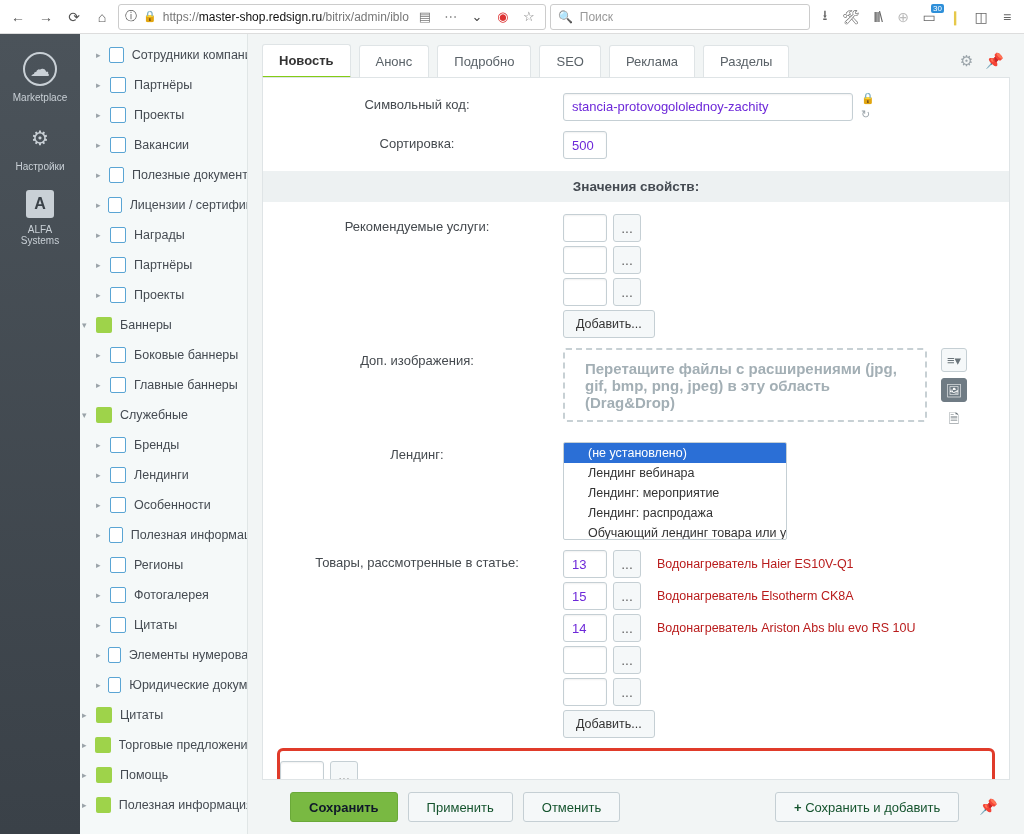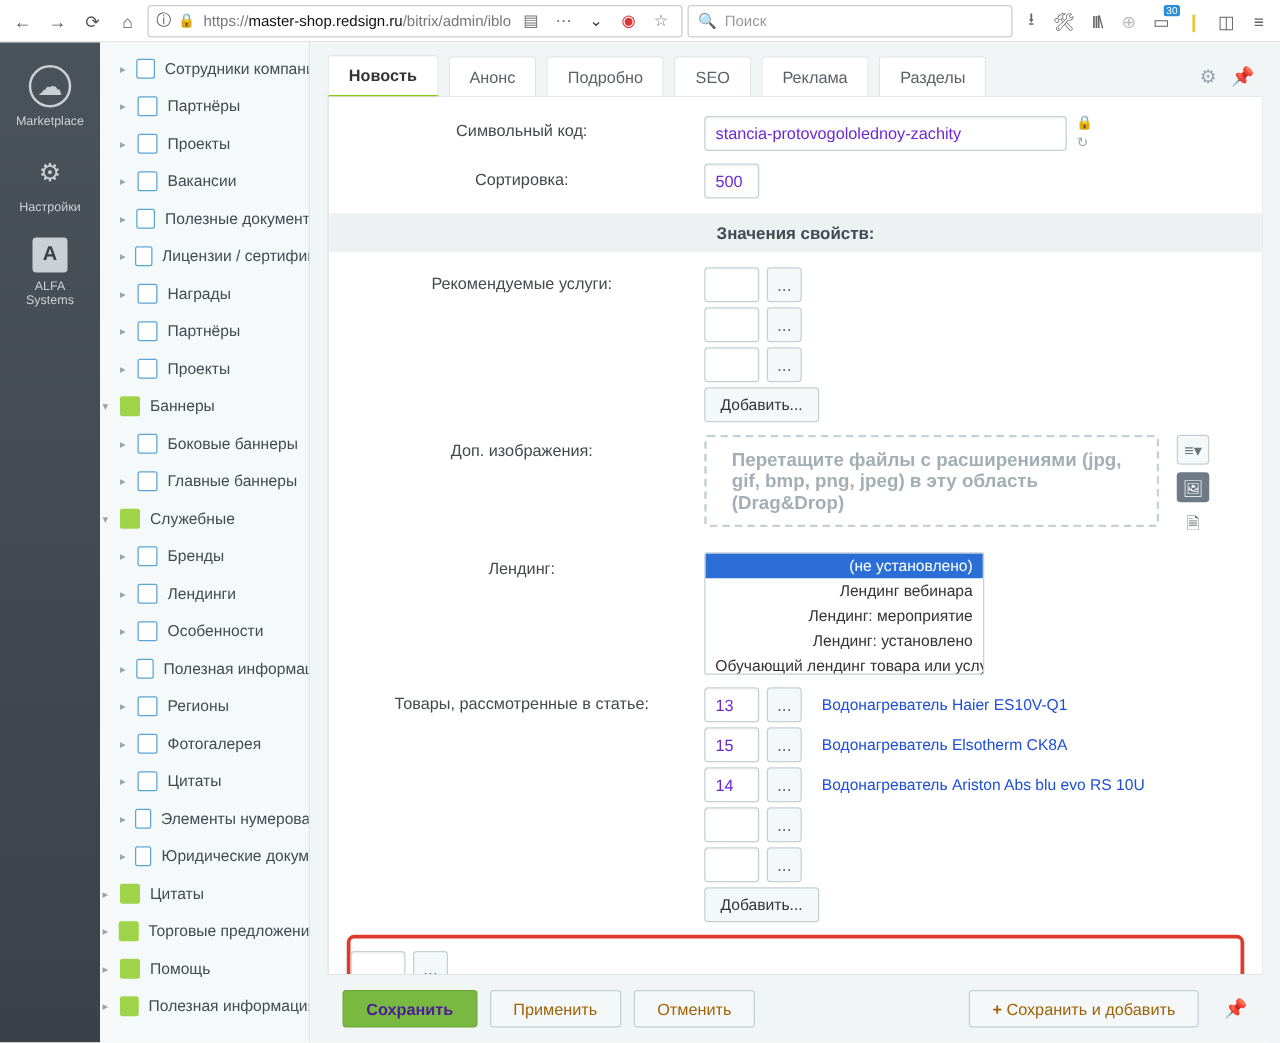--- a/index.html
+++ b/index.html
@@ -45,40 +45,40 @@
 
 .form-panel { background: #fff; margin: 0 14px; border: 1px solid #dfe4e6; flex: 1; overflow-y: auto; padding: 14px 18px 20px; }
 .form-row { display: flex; align-items: flex-start; margin-bottom: 10px; }
 .fr-label { width: 282px; text-align: center; padding-right: 10px; color: #44494e; font-size: 13px; padding-top: 5px; }
 .fr-field { flex: 1; display: flex; flex-direction: column; align-items: flex-start; gap: 4px; }
 .inp { height: 28px; border: 1px solid #c5cfd4; border-radius: 3px; padding: 0 8px; font-size: 13px; color: #6d28d9; box-shadow: inset 0 1px 2px rgba(0,0,0,.06); }
 .inp.w300 { width: 290px; }
 .inp.w60 { width: 44px; }
 .pick { display: flex; gap: 6px; align-items: center; }
 .pick .dots { width: 28px; height: 28px; border: 1px solid #c5cfd4; border-radius: 3px; background: #f5f8f9; display: flex; align-items: center; justify-content: center; font-size: 14px; color: #666; }
-.pick .desc { font-size: 12.5px; color: #1d4ed8; margin-left: 10px; }
+.pick .desc { font-size: 12.5px; color: #b91c1c; margin-left: 10px; }
 .btn-small { height: 28px; border: 1px solid #c5cfd4; border-radius: 3px; background: #f5f8f9; padding: 0 12px; font-size: 12.5px; color: #333; }
 .code-tools { display:flex; flex-direction:column; gap:3px; margin-left:4px; color:#9aa3a9; font-size:11px;}
 
 .section-hdr { background: #edf1f2; text-align: center; padding: 8px; font-weight: bold; color: #454b52; margin: 12px -18px; font-size: 13.5px; }
 
 .dropzone { width: 364px; height: 74px; border: 2px dashed #c7d0d4; border-radius: 3px; display: flex; align-items: center; justify-content: center; text-align: left; color: #a3afb5; font-weight: bold; font-size: 15px; padding: 6px 20px; }
 .dz-tools { display: flex; flex-direction: column; gap: 6px; margin-left: 10px; }
 .dz-btn { width: 26px; height: 24px; border: 1px solid #c5cfd4; border-radius: 3px; background: #f5f8f9; display: flex; align-items: center; justify-content: center; color: #6a747a; font-size: 13px; }
 .dz-btn.active { background: #6f7b84; color: #fff; border-color:#6f7b84; }
 
 .listbox { width: 224px; height: 98px; border: 1px solid #c5cfd4; border-radius: 2px; overflow-y: scroll; font-size: 12.5px; }
-.listbox .opt { padding: 3px 8px; white-space: nowrap; text-align: right; }
+.listbox .opt { padding: 3px 24px; white-space: nowrap; }
 .listbox .opt.sel { background: #2b6fd6; color: #fff; }
 
 .region-box { border: 3px solid #e03b2a; border-radius: 6px; padding: 10px 0 16px; margin: 4px -4px 0; }
 
 .footer { display: flex; align-items: center; padding: 12px 26px; gap: 10px; background: #f2f5f5; }
-.btn { height: 30px; padding: 0 18px; border-radius: 3px; border: 1px solid #c5cfd4; background: #f5f8f9; color: #a16207; font-size: 13px; cursor: pointer; }
-.btn.primary { background: #79b942; border-color: #6aa938; color: #4c1d95; font-weight: bold; }
+.btn { height: 30px; padding: 0 18px; border-radius: 3px; border: 1px solid #c5cfd4; background: #f5f8f9; color: #14532d; font-size: 13px; cursor: pointer; }
+.btn.primary { background: #79b942; border-color: #6aa938; color: #0f172a; font-weight: bold; margin-left: 16px; }
 .footer .spacer { flex: 1; }
 .pin-ico { color:#9aa3a9; font-size:15px;}
 </style>
 </head>
 <body>
 
 <div class="browser-bar">
   <div class="nav-btn">←</div>
   <div class="nav-btn">→</div>
   <div class="nav-btn">⟳</div>
@@ -325,21 +325,21 @@
         </div>
       </div>
 
       <div class="form-row">
         <div class="fr-label">Лендинг:</div>
         <div class="fr-field">
           <div class="listbox" id="listbox">
               <div class="opt sel">(не установлено)</div>
               <div class="opt">Лендинг вебинара</div>
               <div class="opt">Лендинг: мероприятие</div>
-              <div class="opt">Лендинг: установлено</div>
+              <div class="opt">Лендинг: распродажа</div>
               <div class="opt">Обучающий лендинг товара или услуги</div>
             </div>
         </div>
       </div>
 
       <div class="form-row">
         <div class="fr-label">Товары, рассмотренные в статье:</div>
         <div class="fr-field" id="products">
           <div class="pick">
               <input class="inp w60" value="13" style="">

